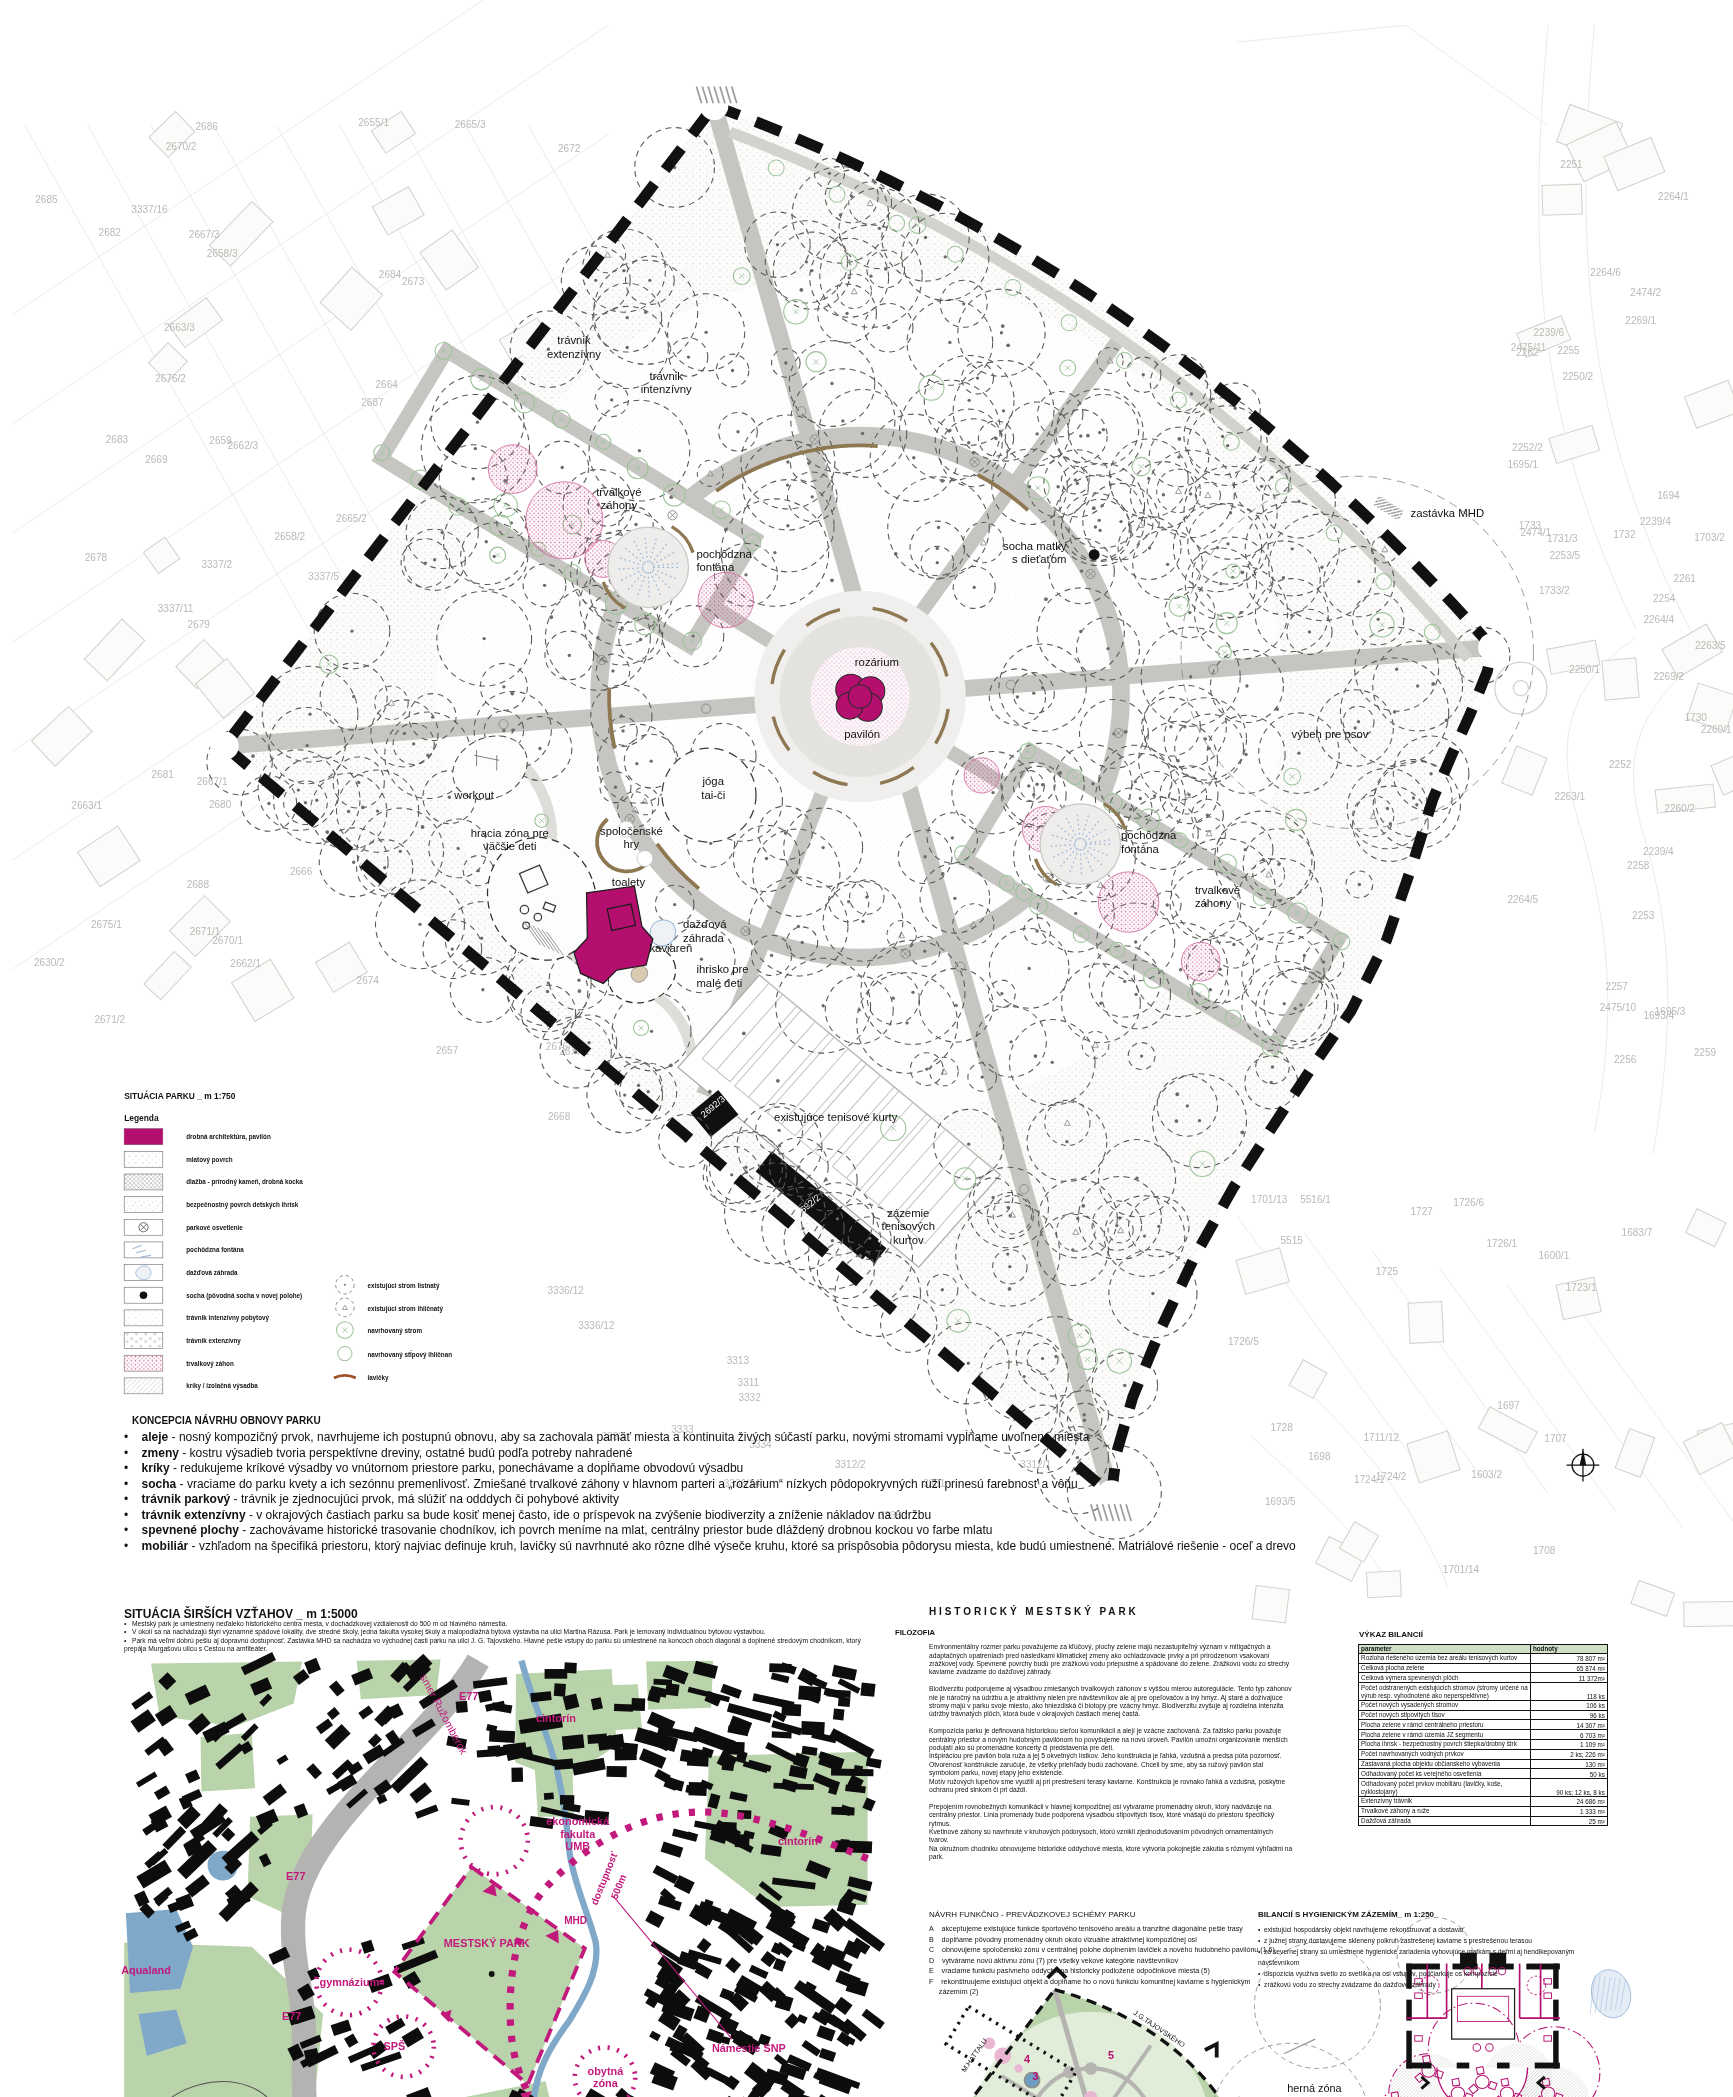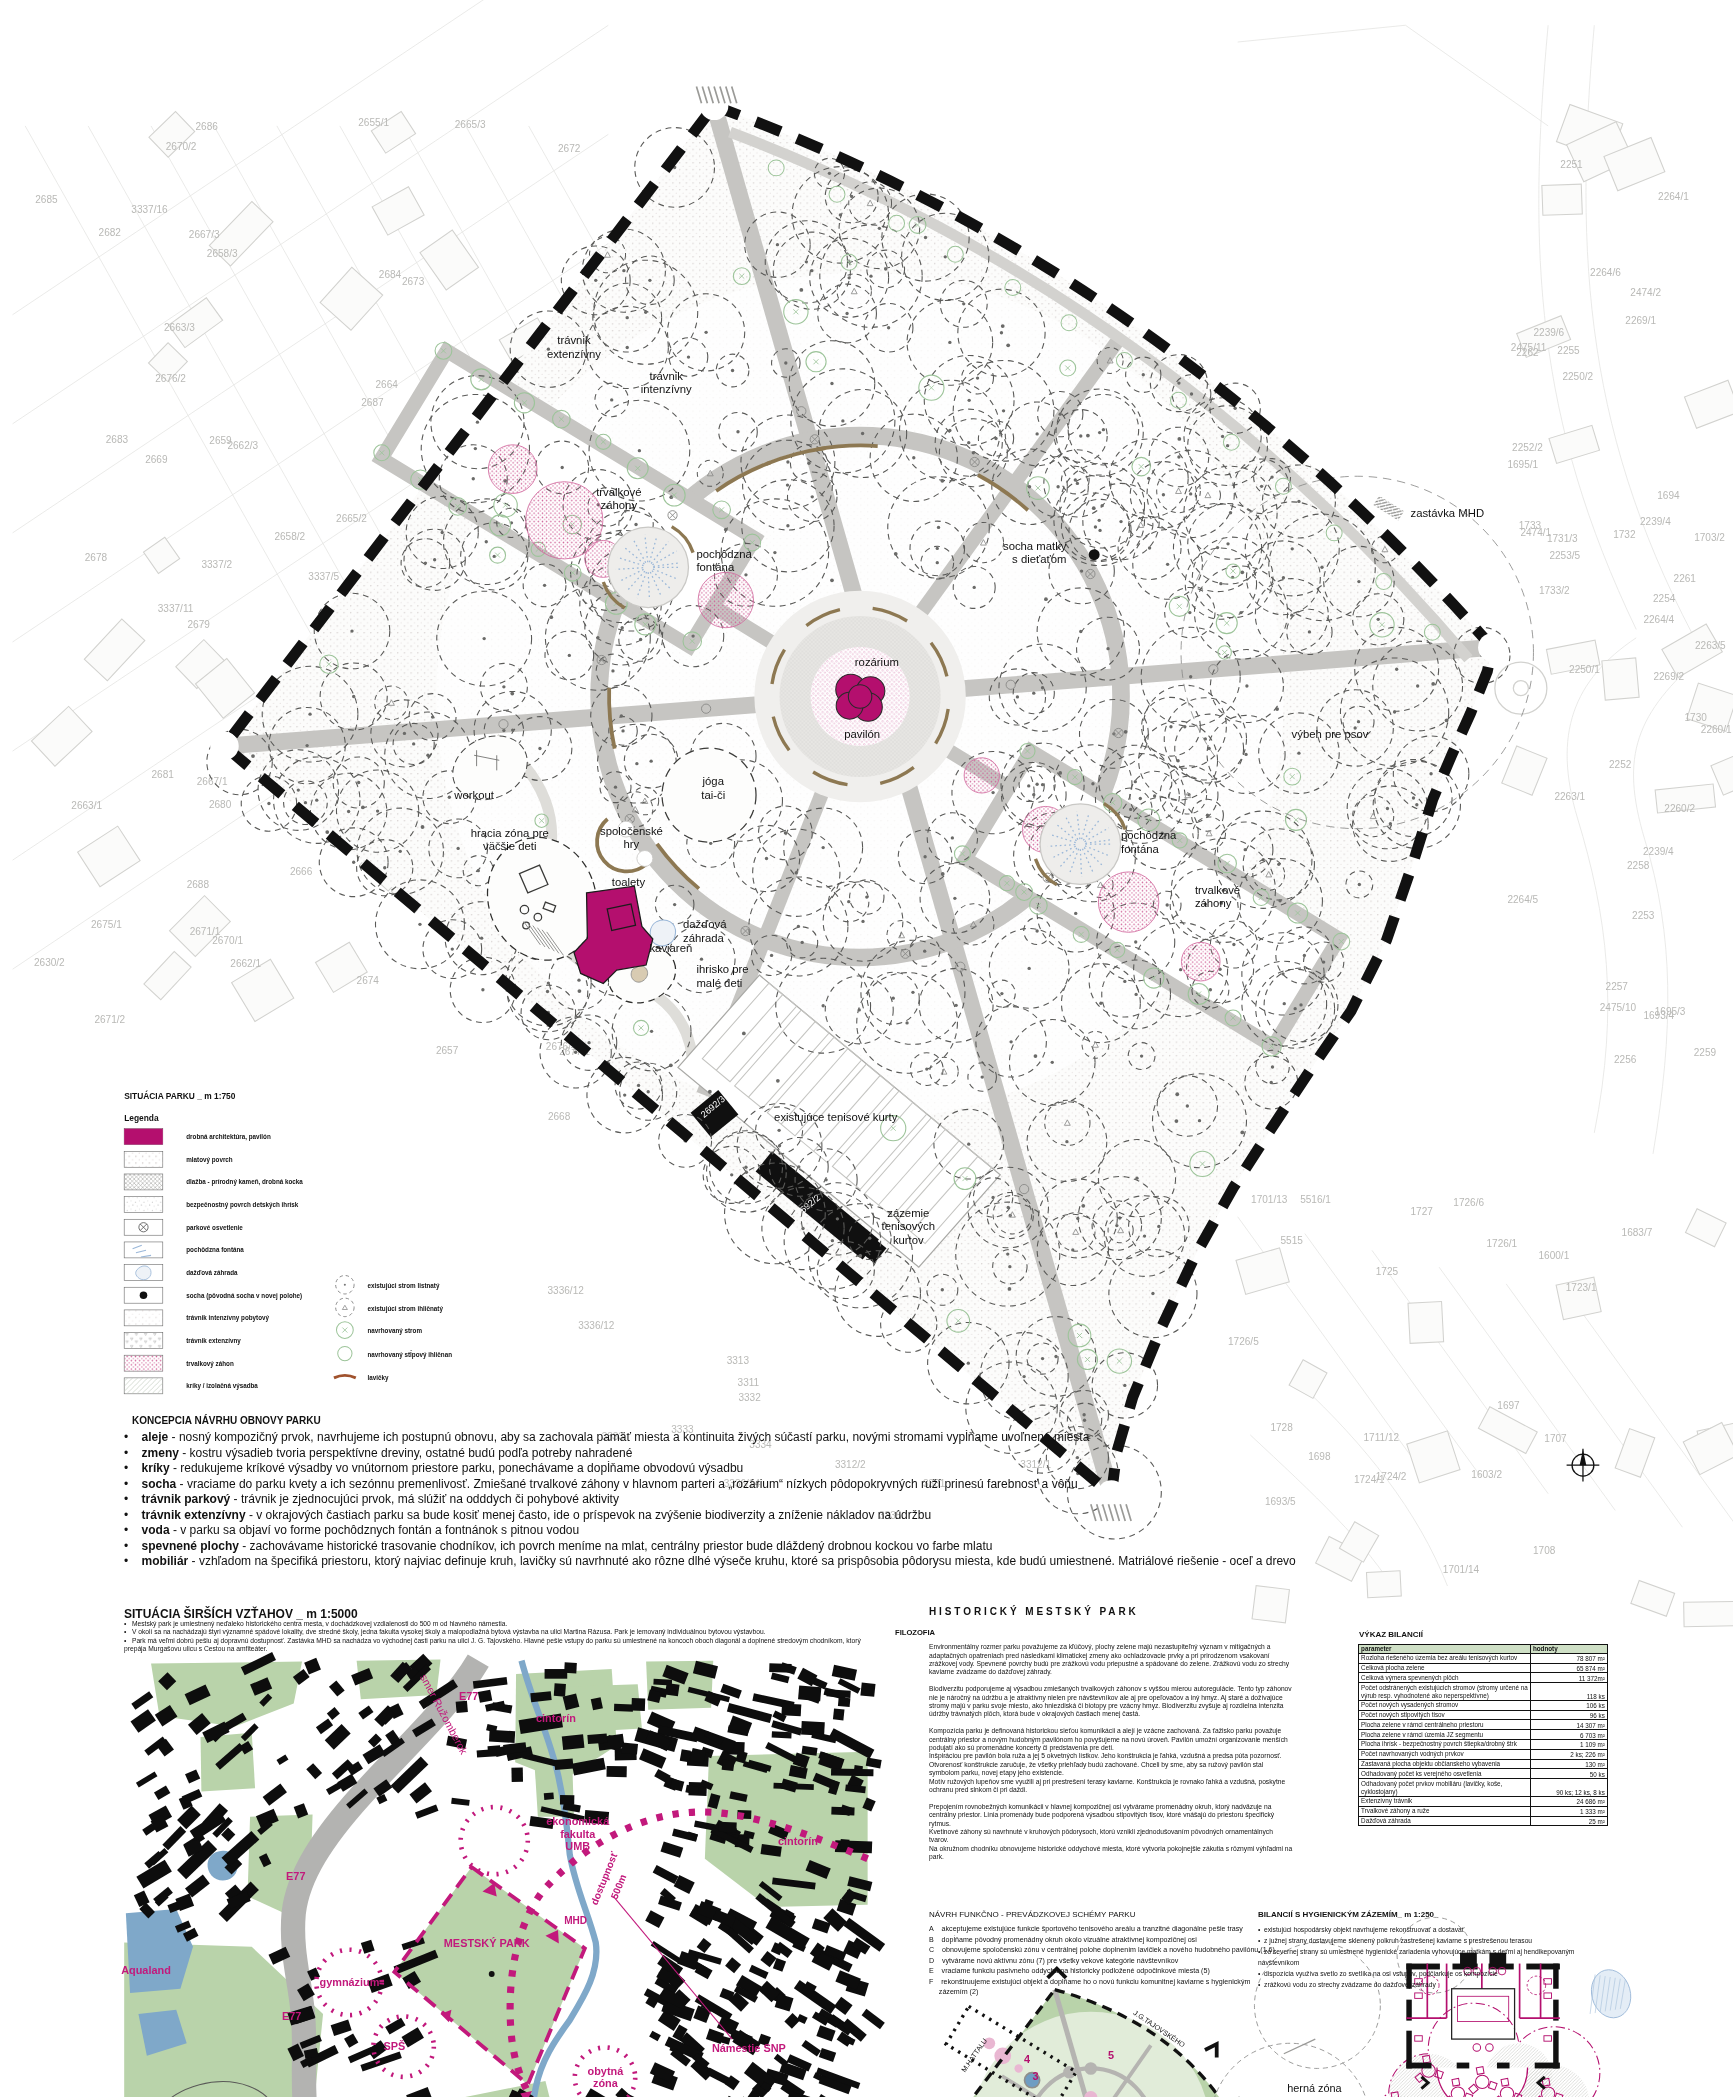--- a/index.html
+++ b/index.html
@@ -2740,21 +2740,20 @@
 
 <div style="position:absolute;left:132px;top:1415px;width:1443px;font-size:10px;font-weight:bold;color:#111">KONCEPCIA NÁVRHU OBNOVY PARKU</div>
 
 <div style="position:absolute;left:124px;top:1430px;width:1468px;font-size:12px;color:#111;line-height:15.5px">
 <div style="white-space:nowrap;overflow:hidden">•&nbsp;&nbsp;&nbsp;&nbsp;<b>aleje</b> - nosný kompozičný prvok, navrhujeme ich postupnú obnovu, aby sa zachovala pamäť miesta a kontinuita živých súčastí parku, novými stromami vypĺňame uvoľnené miesta</div>
 <div style="white-space:nowrap;overflow:hidden">•&nbsp;&nbsp;&nbsp;&nbsp;<b>zmeny</b> - kostru výsadieb tvoria perspektívne dreviny, ostatné budú podľa potreby nahradené</div>
 <div style="white-space:nowrap;overflow:hidden">•&nbsp;&nbsp;&nbsp;&nbsp;<b>kríky</b> - redukujeme kríkové výsadby vo vnútornom priestore parku, ponechávame a dopĺňame obvodovú výsadbu</div>
 <div style="white-space:nowrap;overflow:hidden">•&nbsp;&nbsp;&nbsp;&nbsp;<b>socha</b> - vraciame do parku kvety a ich sezónnu premenlivosť. Zmiešané trvalkové záhony v hlavnom parteri  a „rozárium“ nízkych pôdopokryvných ruží prinesú farebnosť a vôňu</div>
 <div style="white-space:nowrap;overflow:hidden">•&nbsp;&nbsp;&nbsp;&nbsp;<b>trávnik parkový</b> - trávnik je zjednocujúci prvok, má slúžiť na odddych či pohybové aktivity</div>
 <div style="white-space:nowrap;overflow:hidden">•&nbsp;&nbsp;&nbsp;&nbsp;<b>trávnik extenzívny</b> - v okrajových častiach parku sa bude kosiť menej často, ide o príspevok na zvýšenie biodiverzity a zníženie nákladov na údržbu</div>
-<div style="white-space:nowrap;overflow:hidden">•&nbsp;&nbsp;&nbsp;&nbsp;<b>voda</b> - v parku sa objaví vo forme pochôdznych fontán a fontnánok s pitnou vodou</div>
 <div style="white-space:nowrap;overflow:hidden">•&nbsp;&nbsp;&nbsp;&nbsp;<b>spevnené plochy</b> - zachovávame historické trasovanie chodníkov, ich povrch meníme na mlat, centrálny priestor bude dláždený drobnou kockou vo farbe mlatu</div>
 <div style="white-space:nowrap;overflow:hidden">•&nbsp;&nbsp;&nbsp;&nbsp;<b>mobiliár</b> - vzhľadom na špecifiká priestoru, ktorý najviac definuje kruh, lavičky sú navrhnuté ako rôzne dlhé výseče kruhu, ktoré sa prispôsobia pôdorysu miesta, kde budú umiestnené. Matriálové riešenie - oceľ a drevo</div>
 </div>
 
 <div style="position:absolute;left:124px;top:1607px;font-size:12px;font-weight:bold;color:#111">SITUÁCIA ŠIRŠÍCH VZŤAHOV _ m 1:5000</div>
 
 <div style="position:absolute;left:124px;top:1620px;width:755px;font-size:6.7px;color:#111;line-height:8.4px">
 <div>•&nbsp;&nbsp;&nbsp;Mestský park je umiestnený neďaleko historického centra mesta, v dochádzkovej vzdialenosti do 500 m od hlavného námestia.</div>
 <div>•&nbsp;&nbsp;&nbsp;V okolí sa na nachádzajú štyri významné spádové lokality, dve stredné školy, jedna fakulta vysokej školy a malopodlažná bytová výstavba na ulici Martina Rázusa. Park je lemovaný individuálnou bytovou výstavbou.</div>
 <div>•&nbsp;&nbsp;&nbsp;Park má veľmi dobrú pešiu aj dopravnú dostupnosť. Zastávka MHD sa nachádza vo východnej časti parku na ulici J. G. Tajovského. Hlavné pešie vstupy do parku sú umiestnené na koncoch oboch diagonál a doplnené stredovým chodníkom, ktorý prepája Murgašovu ulicu s Cestou na amfiteáter.</div>

